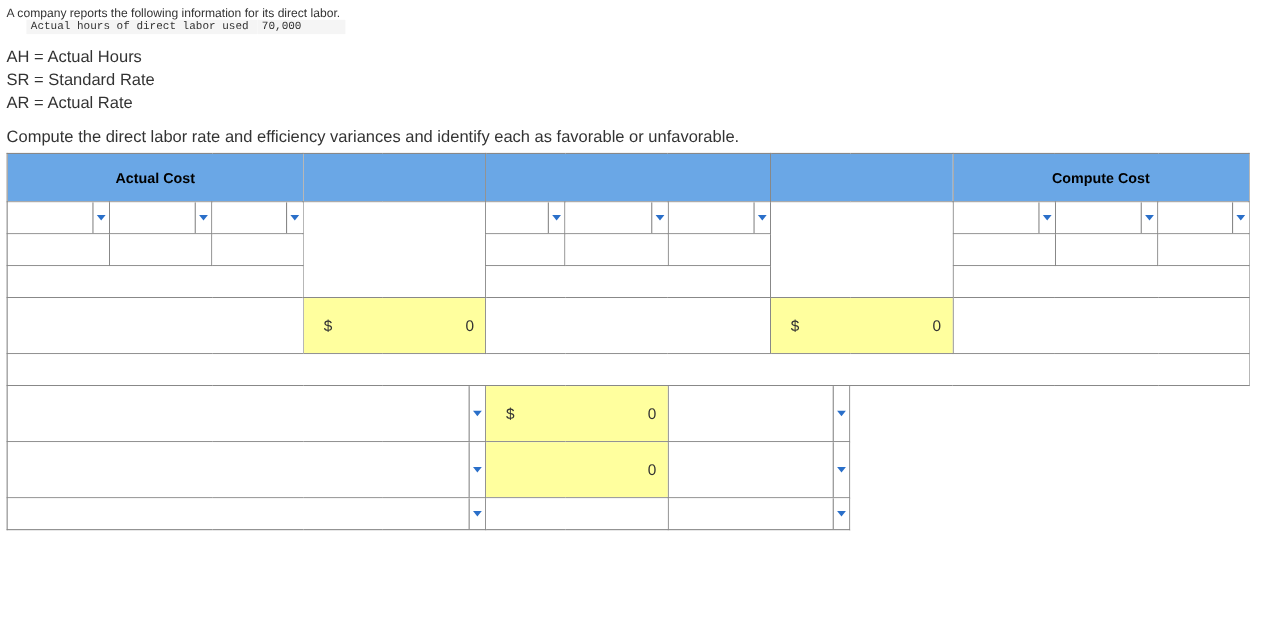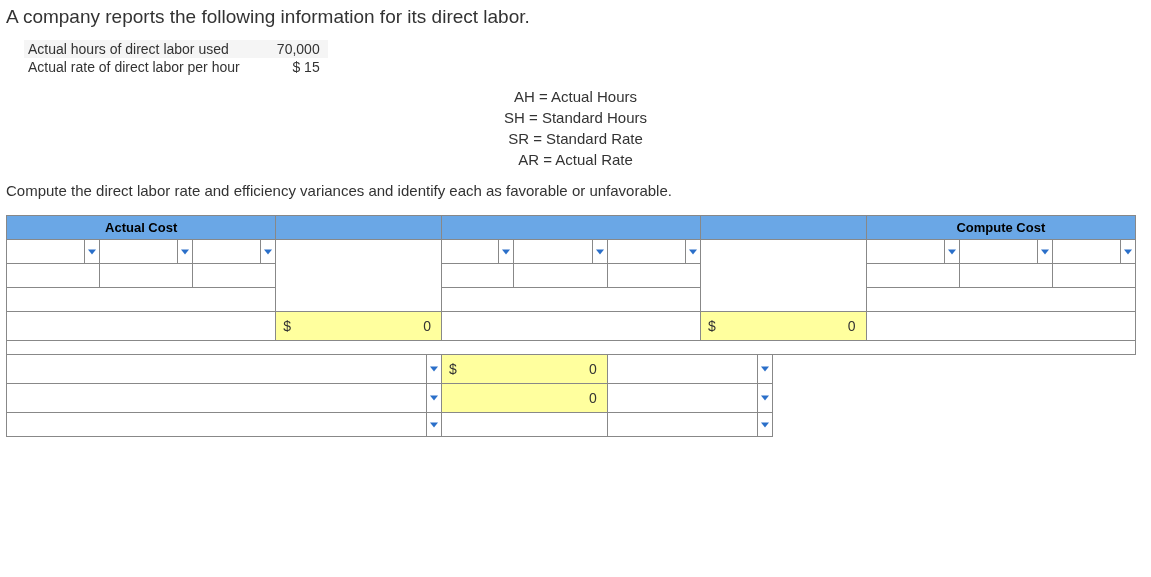--- a/index.html
+++ b/index.html
@@ -5,41 +5,41 @@
   * { box-sizing: border-box; }
   body {
     margin: 0;
     padding: 6px;
     font-family: Arial, Helvetica, sans-serif;
     font-size: 14px;
     color: #333;
     background: #fff;
     width: 1151px;
   }
-  .intro { font-size: 19px; margin-bottom: 12px; }
+  .intro { font-size: 11px; margin-bottom: 0; }
   .data-table {
-    font-family: Liberation Sans, sans-serif;
-    font-size: 14px;
+    font-family: Liberation Mono, monospace;
+    font-size: 10px;
     margin: 0 0 10px 18px;
     border-collapse: collapse;
   }
   .data-table td { padding: 1px 8px 1px 4px; }
-  .data-table td.val { text-align: right; min-width: 80px; }
+  .data-table td.val { min-width: 80px; }
   .data-table tr:nth-child(odd) td { background: #f5f5f5; }
-  .legend { margin: 8px 0 12px 0; font-size: 15px; line-height: 1.4; text-align: center; }
-  .instruction { font-size: 15px; margin-bottom: 16px; }
+  .legend { margin: 8px 0 12px 0; font-size: 15px; line-height: 1.4; }
+  .instruction { font-size: 15px; margin-bottom: 6px; }
 
   .grid {
     border-collapse: collapse;
     width: 1130px;
     table-layout: fixed;
   }
   .grid td, .grid th {
     border: 1px solid #888;
-    padding: 3px;
+    padding: 14px;
     height: 24px;
     position: relative;
     background: #fff;
   }
   .grid th {
     background: #6aa7e6;
     font-weight: bold;
     text-align: center;
     font-size: 13px;
     color: #000;
@@ -80,30 +80,25 @@
 <body>
 
 <div class="intro">A company reports the following information for its direct labor.</div>
 
 <table class="data-table">
   <tbody>
       <tr>
         <td>Actual hours of direct labor used</td>
         <td class="val">70,000</td>
       </tr>
-  <tr>
-        <td>Actual rate of direct labor per hour</td>
-        <td class="val">$ 15</td>
-      </tr>
 </tbody>
   </table>
 
 <div class="legend">
   <div>AH = Actual Hours</div>
-  <div>SH = Standard Hours</div>
   <div>SR = Standard Rate</div>
   <div>AR = Actual Rate</div>
 </div>
 
 <div class="instruction">Compute the direct labor rate and efficiency variances and identify each as favorable or unfavorable.</div>
 
 <table class="grid">
   <colgroup>
     <col style="width:90px">
       <col style="width:90px">

